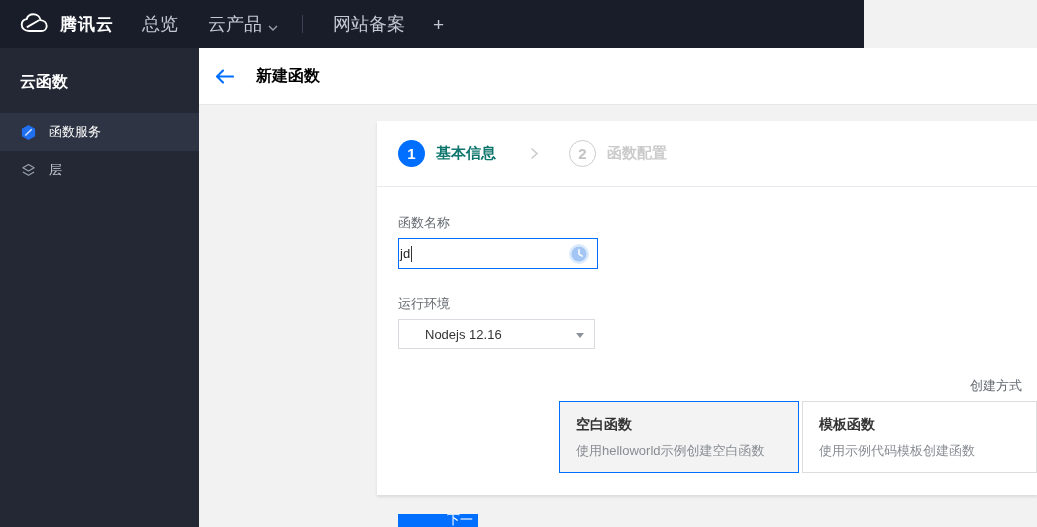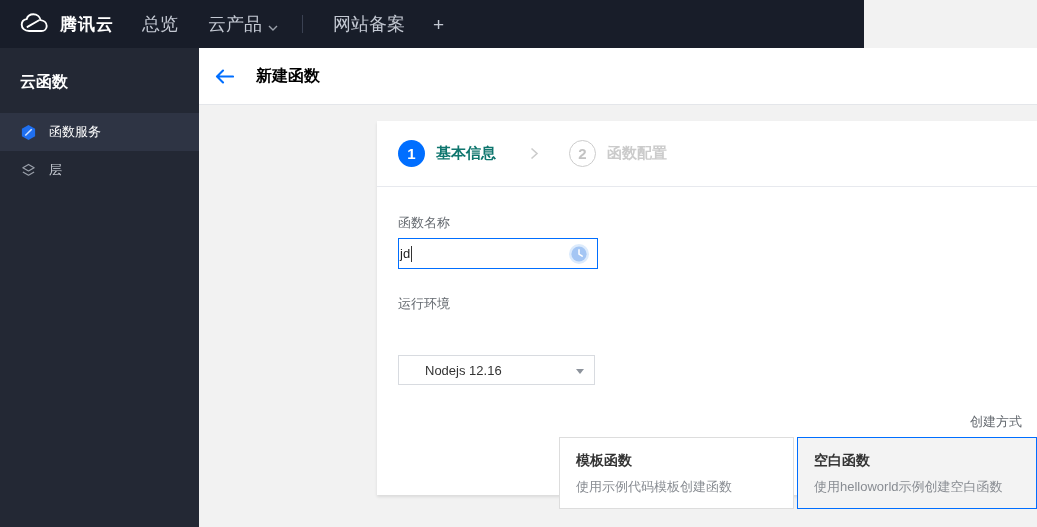--- a/index.html
+++ b/index.html
@@ -53,21 +53,21 @@
   .form-row { display:flex;flex-direction:column; }
   .form-label { width:67px; font-size:13px; color:#64696f; line-height:30px; flex:none; }
 
   .name-input { position:relative; width:200px; height:31px; border:1px solid #006eff; background:#fff;
                 display:flex; align-items:center; padding-left:1px; cursor:text; }
   .name-input .val { font-size:13px; color:#222; }
   .caret-bar { width:1px; height:16px; background:#333; margin-left:1px; }
   .clock { position:absolute; right:7px; top:4px; }
   .helper { font-size:12.5px; color:#8a8f96; margin-top:9px; }
 
-  .row-runtime { margin-top:20px;gap:36px; }
+  .row-runtime { margin-top:20px; }
   .select-box { position:relative; width:197px; height:30px; border:1px solid #d8dbe0; background:#fff;
                 display:flex; align-items:center; padding-left:26px; cursor:pointer; }
   .select-box .val { font-size:13px; color:#333; }
   .select-caret { position:absolute; right:10px; top:13px; width:0; height:0;
                   border-left:4px solid transparent; border-right:4px solid transparent; border-top:5px solid #8d939c; }
 
   .row-method { margin-top:22px;align-items:flex-end; }
   .method-options { display:flex; gap:3px; }
   .method-card { width:235px; height:72px; border:1px solid #dddddd; background:#ffffff; padding:14px 0 0 16px; cursor:pointer; }
   .method-card.selected { width:240px; border:1px solid #006eff; background:#f3f3f3; }
@@ -184,28 +184,28 @@
           <span class="form-label">运行环境</span>
           <div class="select-box">
             <span class="val">Nodejs 12.16</span>
             <span class="select-caret"></span>
           </div>
         </div>
 
         <div class="form-row row-method">
           <span class="form-label">创建方式</span>
           <div class="method-options">
+            <div class="method-card selected">
+              <div class="method-title">空白函数</div>
+              <div class="method-desc">使用helloworld示例创建空白函数</div>
+            </div>
             <div class="method-card">
               <div class="method-title">模板函数</div>
               <div class="method-desc">使用示例代码模板创建函数</div>
             </div>
-            <div class="method-card selected">
-              <div class="method-title">空白函数</div>
-              <div class="method-desc">使用helloworld示例创建空白函数</div>
-            </div>
           </div>
         </div>
 
         <button class="next-btn">下一步</button>
       </div>
 
     </div>
   </div>
 </div>
 

